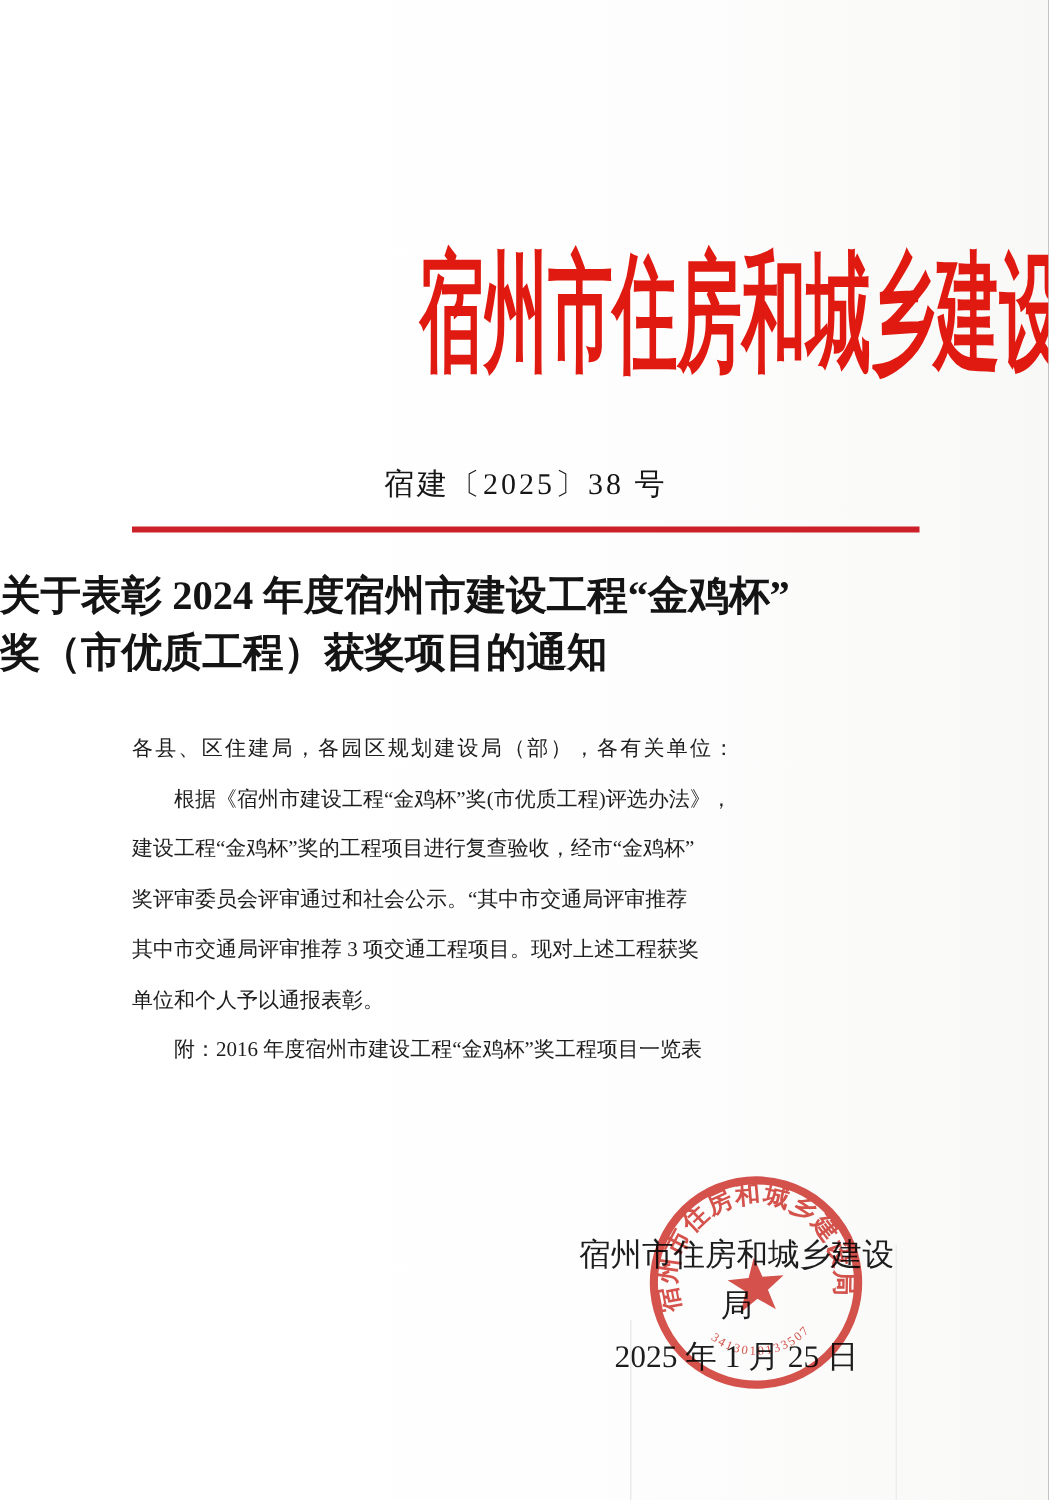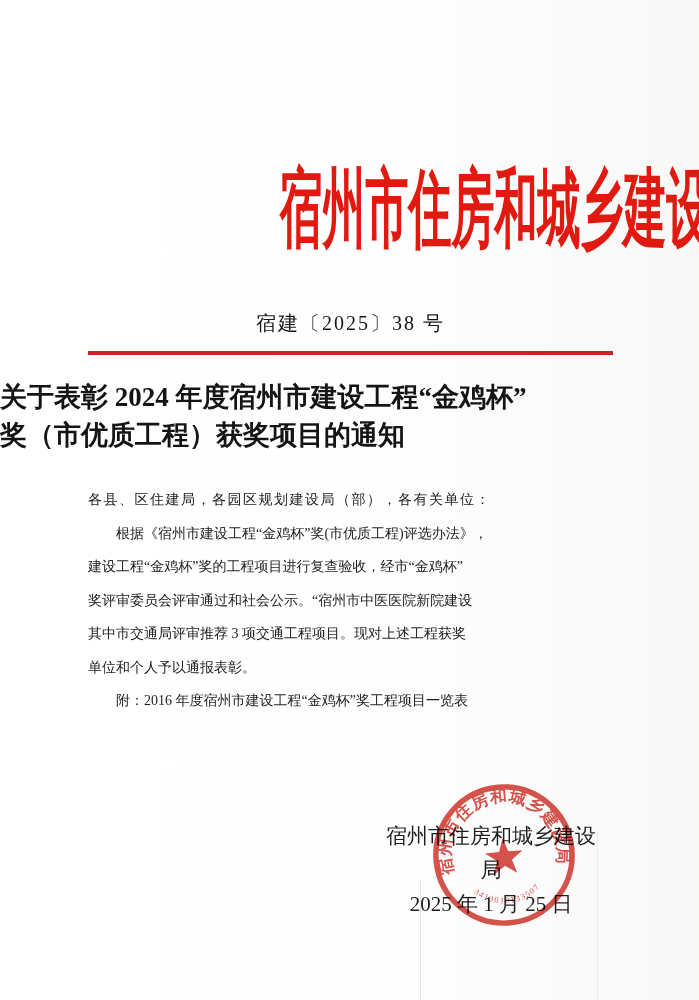--- a/index.html
+++ b/index.html
@@ -72,21 +72,21 @@
 
   <div class="doc-title">
     <div>关于表彰 2024 年度宿州市建设工程“金鸡杯”</div>
     <div>奖（市优质工程）获奖项目的通知</div>
   </div>
 
   <div class="body-block">
     <div class="body-line salutation">各县、区住建局，各园区规划建设局（部），各有关单位：</div>
     <div class="body-line indent">根据《宿州市建设工程“金鸡杯”奖(市优质工程)评选办法》，</div>
     <div class="body-line">建设工程“金鸡杯”奖的工程项目进行复查验收，经市“金鸡杯”</div>
-    <div class="body-line">奖评审委员会评审通过和社会公示。“宿州市中医医院新院建设</div>
+    <div class="body-line">奖评审委员会评审通过和社会公示。“其中市交通局评审推荐</div>
     <div class="body-line">其中市交通局评审推荐 3 项交通工程项目。现对上述工程获奖</div>
     <div class="body-line">单位和个人予以通报表彰。</div>
     <div class="body-line indent">附：2016 年度宿州市建设工程“金鸡杯”奖工程项目一览表</div>
   </div>
 
   <div class="signature">
     <div>宿州市住房和城乡建设局</div>
     <div>2025 年 1 月 25 日</div>
   </div>
 

